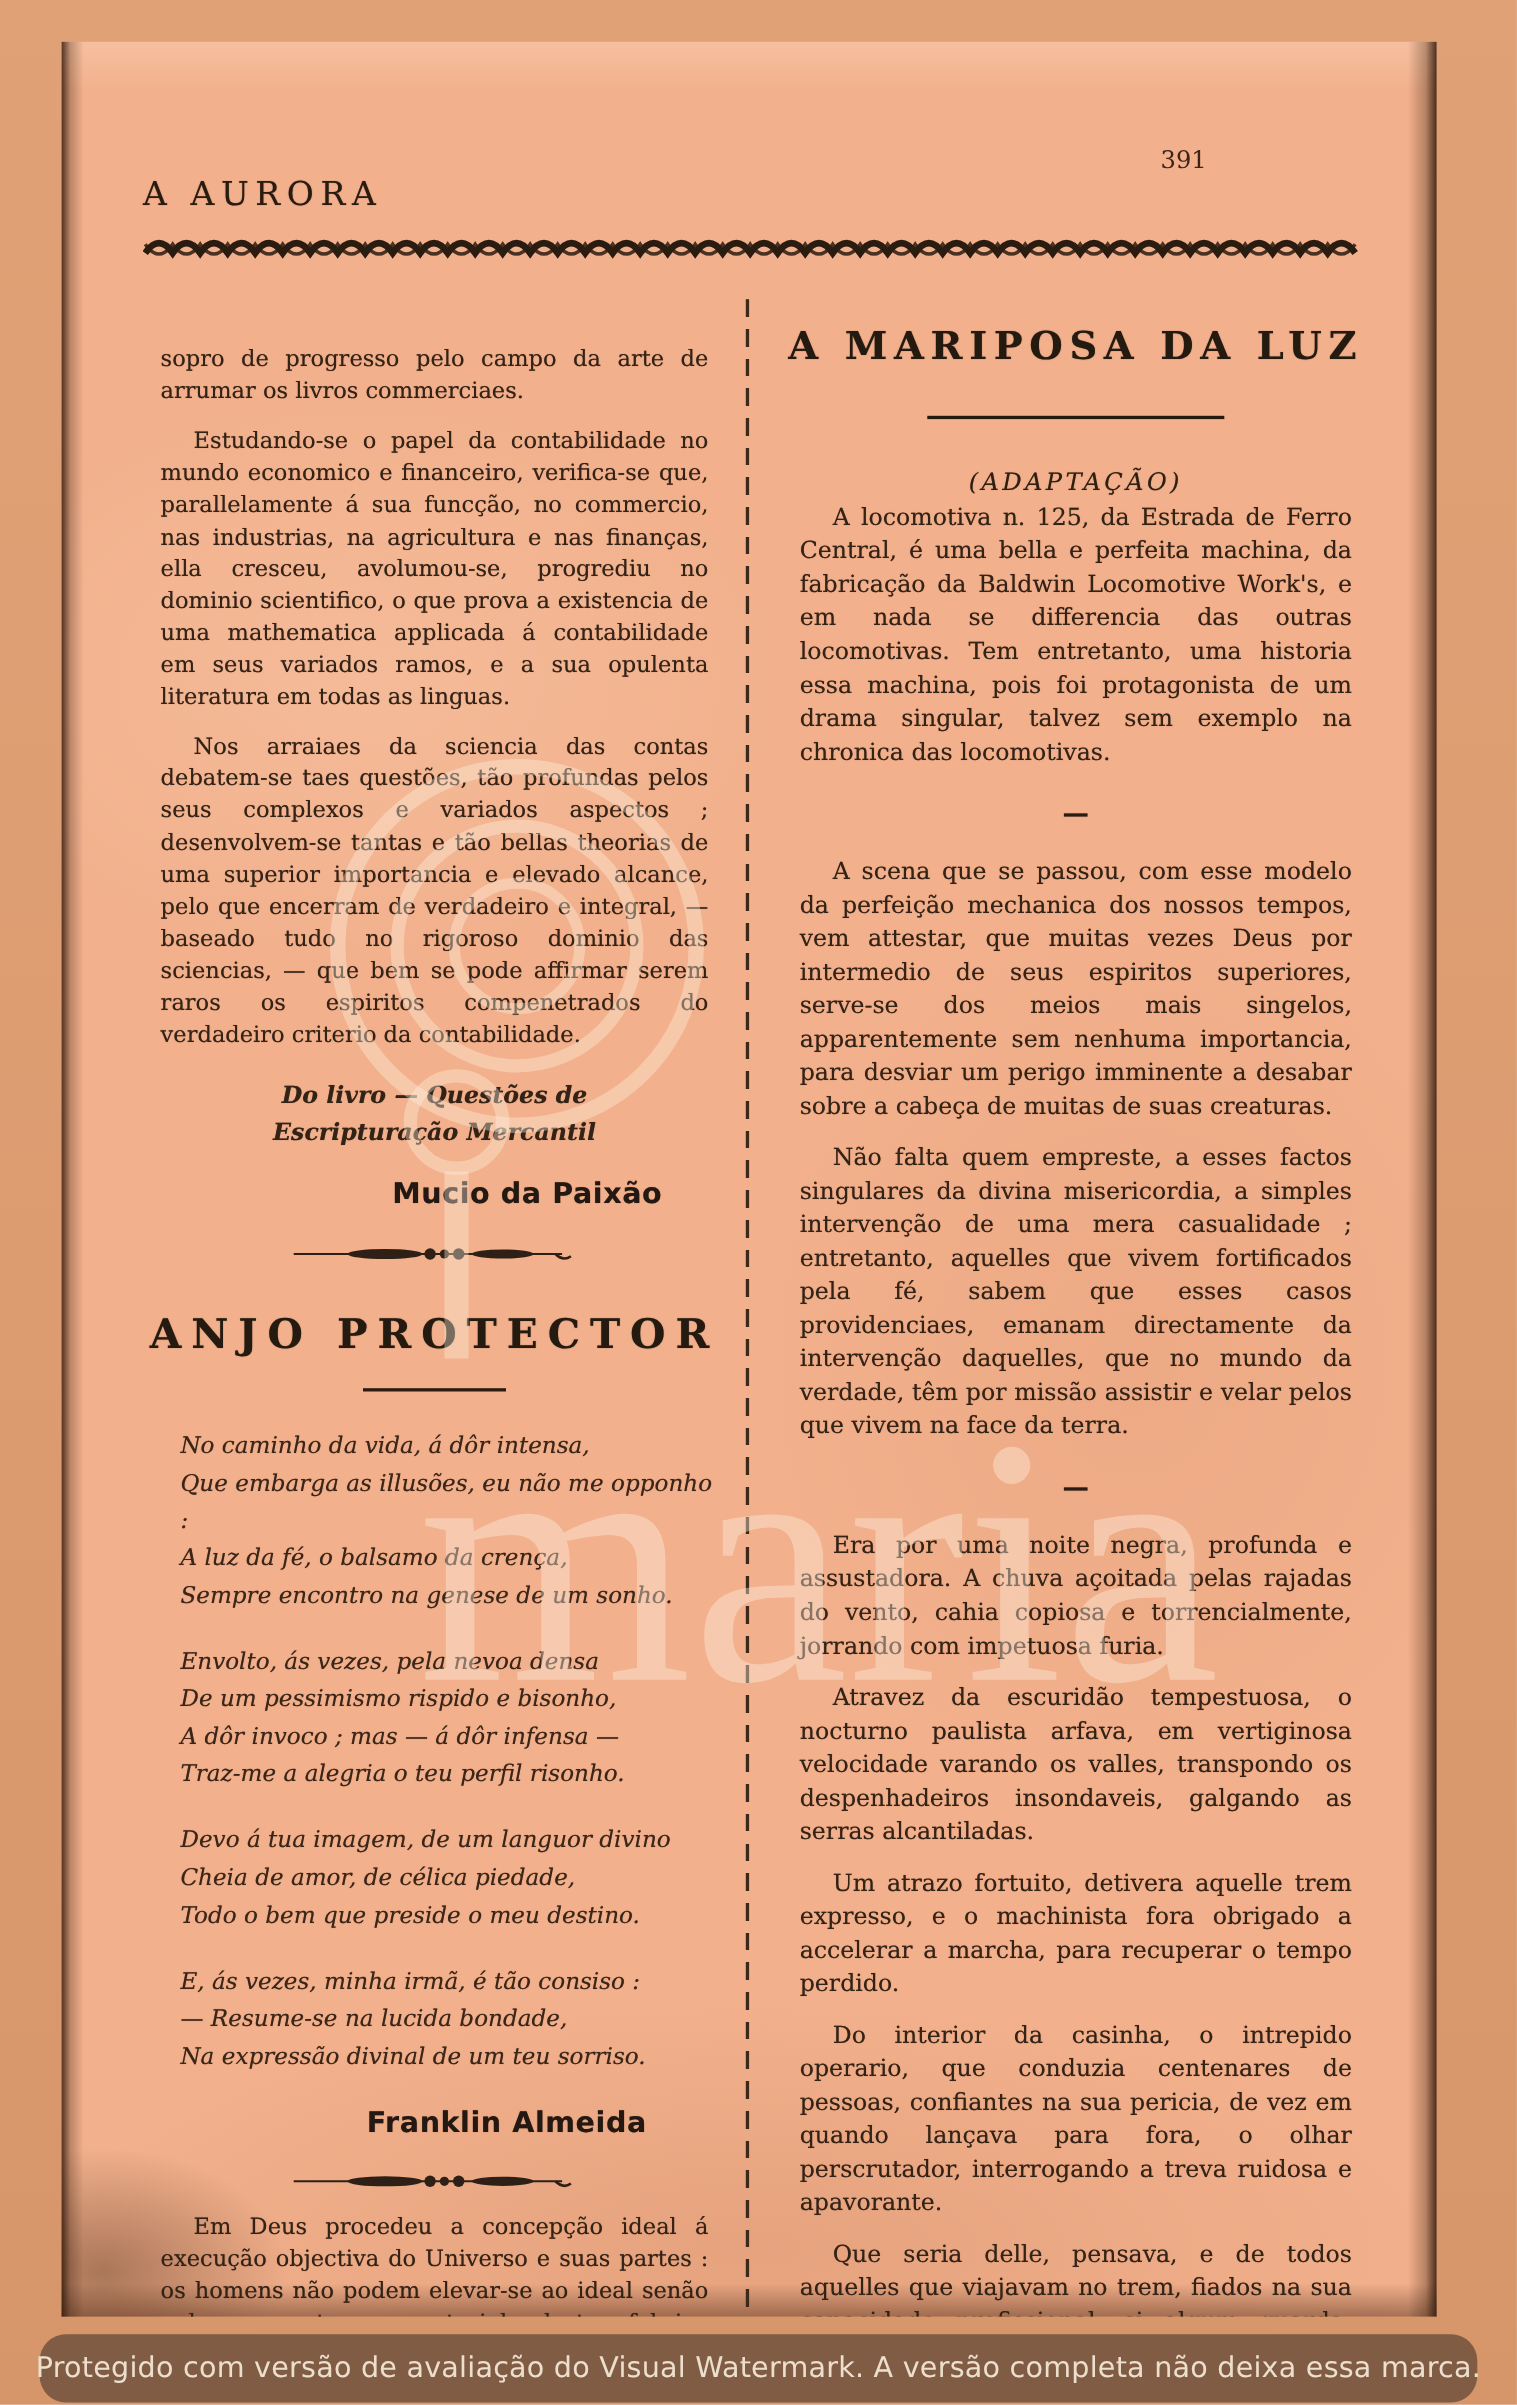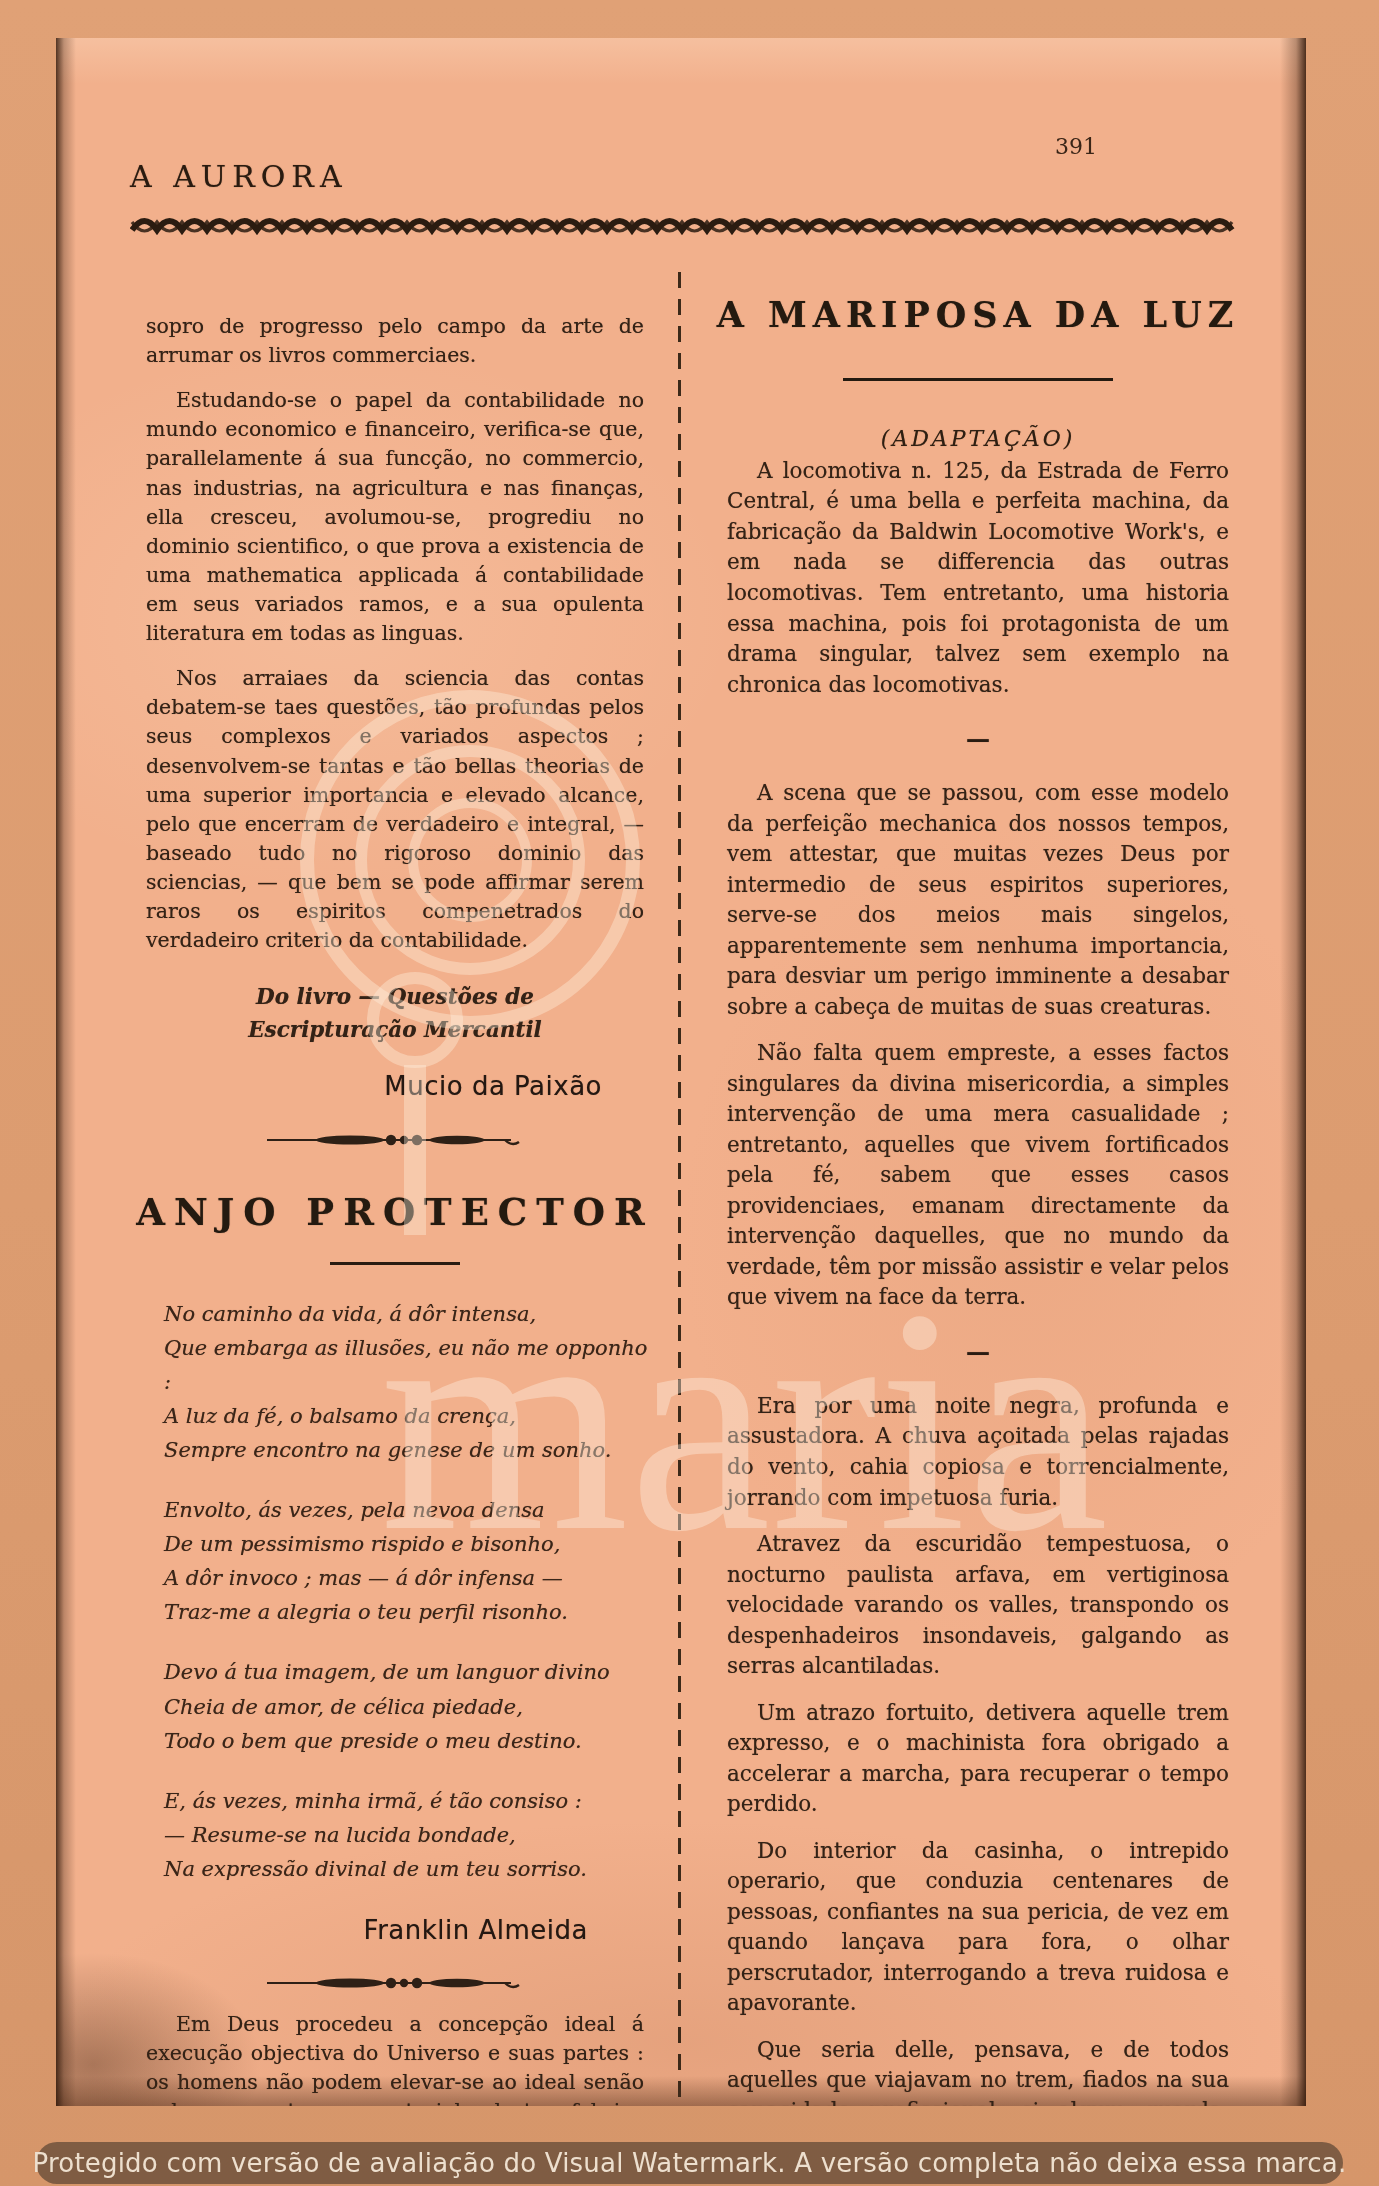--- a/index.html
+++ b/index.html
@@ -32,21 +32,21 @@
   .rope{margin-top:16px;}
   .columns{display:flex;margin-top:24px;}
   .col-left{width:530px;font-size:20.5px;line-height:1.42;text-align:justify;padding-top:24px;}
   .col-sep{width:3px;margin-left:18px;background:repeating-linear-gradient(180deg,#3c2919 0px 16px,rgba(0,0,0,0) 16px 27px);}
   .col-right{flex:1;padding-left:30px;font-size:21.5px;line-height:1.42;text-align:justify;}
   p{margin:16px;}
   .indent{text-indent:30px;}
   .bodytext{text-shadow:0 0 0.7px rgba(50,30,15,0.55);}
   .attribution{font-style:italic;text-align:center;margin-top:26px;font-size:21.5px;line-height:1.5;font-weight:bold;}
   .sig{
-    font-family:"DejaVu Sans", sans-serif;font-weight:normal;font-size:26px;color:#241812;
+    font-family:"DejaVu Sans", sans-serif;font-weight:bold;font-size:26px;color:#241812;
     text-align:right;padding-right:58px;margin-top:22px;letter-spacing:0.5px;
   }
   .ornament{text-align:center;margin-top:24px;}
   .poem-title{
     font-weight:bold;font-size:37px;letter-spacing:9px;text-align:center;
     margin-top:28px;color:#241a10;white-space:nowrap;text-shadow:0 0 1px rgba(36,26,16,0.55);
   }
   .poem-rule{width:130px;height:3px;background:#2a1c12;margin:24px auto 0;}
   .poem{font-style:italic;font-size:21px;line-height:1.62;margin-top:32px;padding-left:34px;text-align:left;color:#3a2518;}
   .stanza{margin-bottom:26px;}
@@ -66,21 +66,21 @@
   .wm-ring.r1{left:244px;top:652px;width:340px;height:340px;}
   .wm-ring.r2{left:299px;top:707px;width:230px;height:230px;border-width:12px;}
   .wm-ring.r3{left:352px;top:760px;width:124px;height:124px;border-width:10px;}
   .wm-ring.r4{left:311px;top:934px;width:96px;height:96px;border-width:12px;}
   .wm-stem{position:absolute;left:348px;top:1027px;width:22px;height:170px;background:rgba(255,241,224,0.38);}
   .wm-word{position:absolute;font-family:"DejaVu Serif",serif;color:rgba(255,241,224,0.4);line-height:1;}
   .wm-word.w1{left:374px;top:922px;font-size:320px;}
   .wm-word.w2{left:324px;top:1222px;font-size:320px;font-family:Liberation Serif, serif;}
   
   .wm-footer{
-    position:absolute;left:36px;right:36px;bottom:2px;height:42px;border-radius:24px;
+    position:absolute;left:36px;right:36px;bottom:2px;height:62px;border-radius:24px;
     background:rgba(112,82,60,0.85);display:flex;align-items:center;justify-content:center;z-index:10;
   }
   .wm-footer-text{
     font-family:"DejaVu Sans", sans-serif;font-size:26px;color:#eddfce;letter-spacing:0.2px;white-space:nowrap;
   }
 </style>
 </head>
 <body>
 
 <div class="paper">

